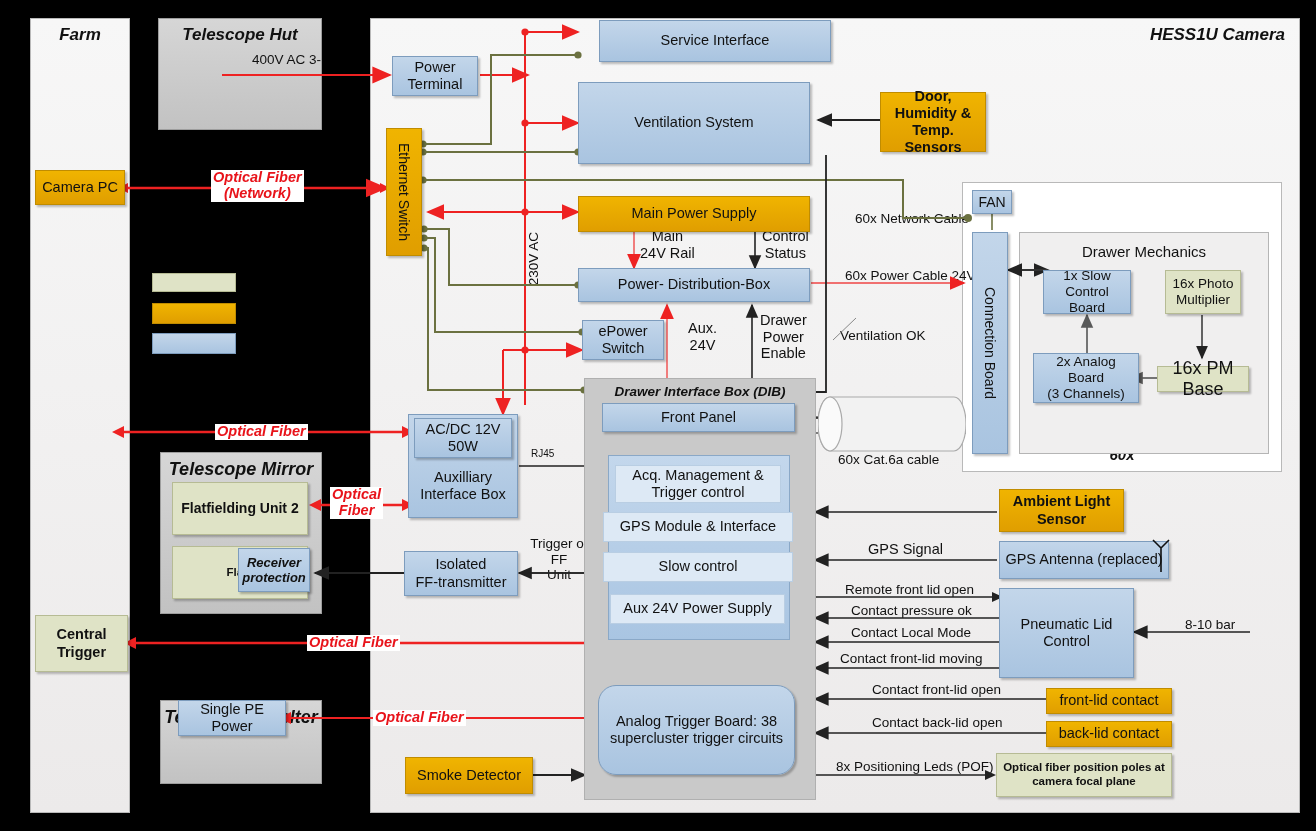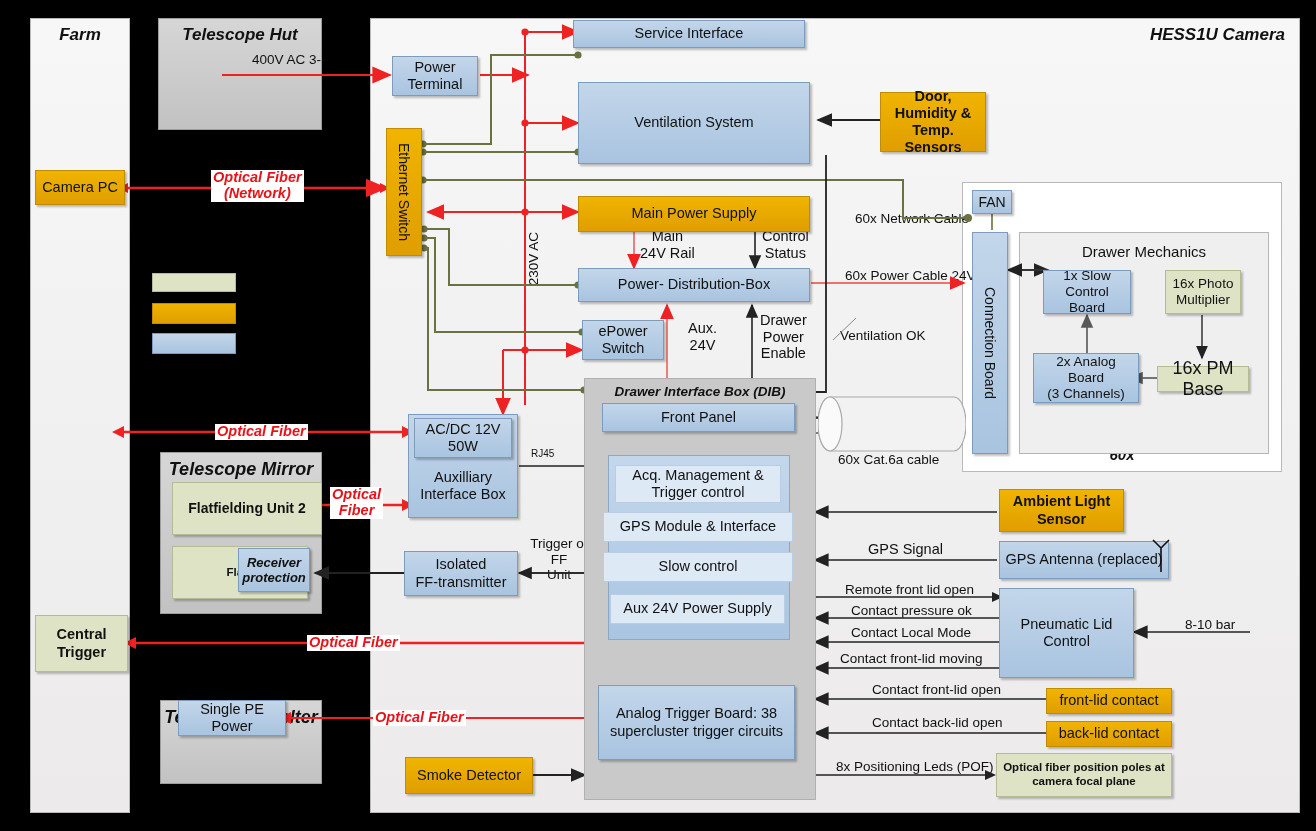--- a/index.html
+++ b/index.html
@@ -228,35 +228,35 @@
 
   <div class="box olivebox legend" style="left:152px;top:273px;width:84px;height:19px;z-index:8;"></div>
   <div class="box gold legend" style="left:152px;top:303px;width:84px;height:21px;z-index:8;"></div>
   <div class="box blue legend" style="left:152px;top:333px;width:84px;height:21px;z-index:8;"></div>
 
   <div class="box gold" style="left:35px;top:170px;width:90px;height:35px;z-index:10;">Camera PC</div>
 
   <div class="box olivebox" style="left:35px;top:615px;width:93px;height:57px;z-index:10;white-space:pre-line;font-weight:bold;">Central
 Trigger</div>
 
-  <div class="box olivebox" style="left:172px;top:482px;width:150px;height:53px;z-index:10;font-weight:bold;font-size:14px;">Flatfielding Unit 2</div>
+  <div class="box olivebox" style="left:172px;top:482px;width:136px;height:53px;z-index:10;font-weight:bold;font-size:14px;">Flatfielding Unit 2</div>
 
   <div class="box olivebox" style="left:172px;top:546px;width:136px;height:53px;z-index:10;justify-content:flex-end;padding-right:60px;font-weight:bold;font-size:11.5px;">Flat</div>
 
   <div class="box blue" style="left:238px;top:548px;width:72px;height:44px;z-index:12;white-space:pre-line;font-weight:bold;font-size:13px;font-style:italic;">Receiver
 protection</div>
 
   <div class="box blue" style="left:178px;top:700px;width:108px;height:36px;z-index:10;">Single PE Power</div>
 
   <div class="box blue" style="left:392px;top:56px;width:86px;height:40px;z-index:10;white-space:pre-line;">Power
 Terminal</div>
 
   <div class="box gold vert" style="left:386px;top:128px;width:36px;height:128px;z-index:10;font-size:14px;">Ethernet Switch</div>
 
-  <div class="box blue" style="left:573px;top:20px;width:232px;height:28px;z-index:10;">Service Interface</div>
+  <div class="box blue" style="left:599px;top:20px;width:232px;height:42px;z-index:10;">Service Interface</div>
 
   <div class="box blue" style="left:578px;top:82px;width:232px;height:82px;z-index:10;">Ventilation System</div>
 
   <div class="box gold" style="left:578px;top:196px;width:232px;height:36px;z-index:10;">Main Power Supply</div>
 
   <div class="box blue" style="left:578px;top:268px;width:232px;height:34px;z-index:10;">Power- Distribution-Box</div>
 
   <div class="box blue" style="left:582px;top:320px;width:82px;height:40px;z-index:10;white-space:pre-line;">ePower
 Switch</div>
 
@@ -275,21 +275,21 @@
   <div class="box blue" style="left:602px;top:403px;width:193px;height:29px;z-index:9;">Front Panel</div>
 
   <div class="box gold" style="left:405px;top:757px;width:128px;height:37px;z-index:10;">Smoke Detector</div>
 
   <div class="box blue-lt" style="left:615px;top:465px;width:166px;height:38px;z-index:9;white-space:pre-line;">Acq. Management &amp;
 Trigger control</div>
   <div class="box blue-lt" style="left:603px;top:512px;width:190px;height:30px;z-index:9;">GPS Module &amp; Interface</div>
   <div class="box blue-lt" style="left:603px;top:552px;width:190px;height:30px;z-index:9;">Slow control</div>
   <div class="box blue-lt" style="left:610px;top:594px;width:175px;height:30px;z-index:9;">Aux 24V Power Supply</div>
 
-  <div class="box blue" style="left:598px;top:685px;width:197px;height:75px;z-index:9;white-space:pre-line;">Analog Trigger Board: 38
+  <div class="box blue" style="left:598px;top:685px;width:197px;height:90px;z-index:9;white-space:pre-line;border-radius:18px;">Analog Trigger Board: 38
 supercluster trigger circuits</div>
 
   <div class="box blue" style="left:972px;top:190px;width:40px;height:24px;z-index:10;font-size:14px;">FAN</div>
   <div class="box blue vert" style="left:972px;top:232px;width:36px;height:222px;z-index:10;font-size:14px;">Connection Board</div>
 
   <div class="box blue" style="left:1043px;top:270px;width:88px;height:44px;z-index:11;white-space:pre-line;font-size:13.5px;">1x Slow
 Control Board</div>
   <div class="box olivebox" style="left:1165px;top:270px;width:76px;height:44px;z-index:11;white-space:pre-line;font-size:13.5px;">16x Photo
 Multiplier</div>
   <div class="box blue" style="left:1033px;top:353px;width:106px;height:50px;z-index:11;white-space:pre-line;font-size:13.5px;">2x Analog Board

